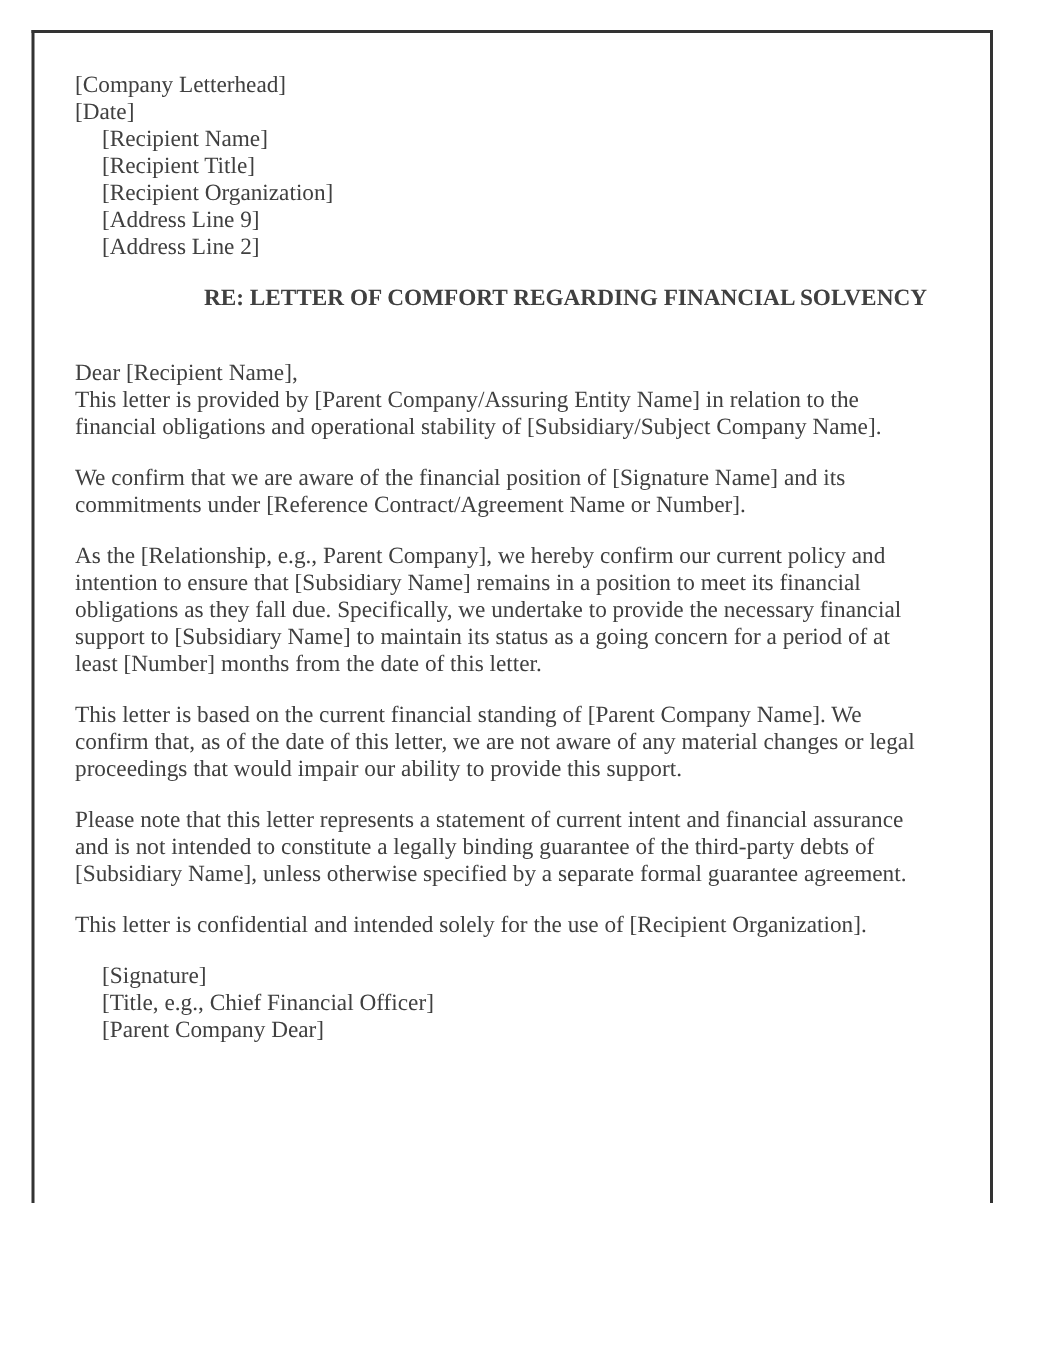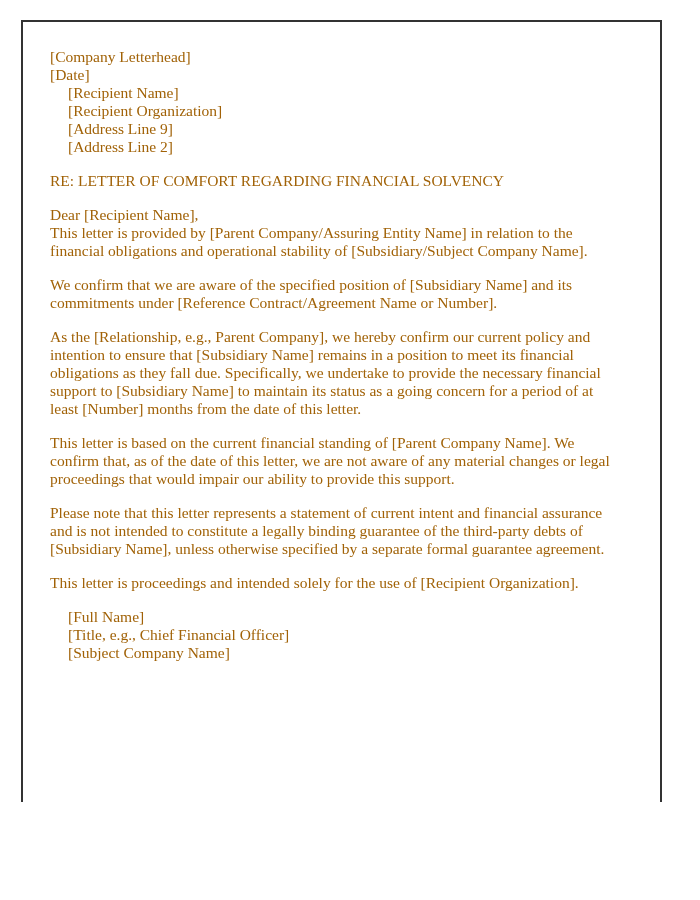--- a/index.html
+++ b/index.html
@@ -9,21 +9,21 @@
     width: 700px;
     height: 900px;
     overflow: hidden;
   }
   .canvas {
     position: relative;
     width: 700px;
     height: 900px;
     background: #ffffff;
     font-family: "Liberation Serif", "DejaVu Serif", serif;
-    color: #a16207;
+    color: #404040;
   }
   .page {
     position: absolute;
     left: 21px;
     top: 20px;
     width: 641px;
     height: 782px;
     box-sizing: border-box;
     border: 2px solid #333333;
     border-bottom: none;
@@ -35,62 +35,64 @@
     font-size: 15.5px;
     line-height: 18px;
   }
   .block {
     margin: 0 0 16px 18px;
   }
   .line {
     margin: 0;
   }
   .subject {
-    font-weight: normal;
-    margin: 0 0 16px 0;
+    font-weight: bold;
+    margin: 0 0 32px 0;
+    text-align: right;
   }
   p.para {
     margin: 0 0 16px 0;
     max-width: 575px;
   }
 </style>
 </head>
 <body>
 
 <div class="canvas">
   <div class="page">
 
     <div class="block line">[Company Letterhead]</div>
 
     <div class="block line">[Date]</div>
 
     <div class="block">
       <div class="line">[Recipient Name]</div>
+      <div class="line">[Recipient Title]</div>
       <div class="line">[Recipient Organization]</div>
       <div class="line">[Address Line 9]</div>
       <div class="line">[Address Line 2]</div>
     </div>
 
     <div class="subject">RE: LETTER OF COMFORT REGARDING FINANCIAL SOLVENCY</div>
 
     <div class="block line">Dear [Recipient Name],</div>
 
     <p class="para">This letter is provided by [Parent Company/Assuring Entity Name] in relation to the financial obligations and operational stability of [Subsidiary/Subject Company Name].</p>
 
-    <p class="para">We confirm that we are aware of the specified position of [Subsidiary Name] and its commitments under [Reference Contract/Agreement Name or Number].</p>
+    <p class="para">We confirm that we are aware of the financial position of [Signature Name] and its commitments under [Reference Contract/Agreement Name or Number].</p>
 
     <p class="para">As the [Relationship, e.g., Parent Company], we hereby confirm our current policy and intention to ensure that [Subsidiary Name] remains in a position to meet its financial obligations as they fall due. Specifically, we undertake to provide the necessary financial support to [Subsidiary Name] to maintain its status as a going concern for a period of at least [Number] months from the date of this letter.</p>
 
     <p class="para">This letter is based on the current financial standing of [Parent Company Name]. We confirm that, as of the date of this letter, we are not aware of any material changes or legal proceedings that would impair our ability to provide this support.</p>
 
     <p class="para">Please note that this letter represents a statement of current intent and financial assurance and is not intended to constitute a legally binding guarantee of the third-party debts of [Subsidiary Name], unless otherwise specified by a separate formal guarantee agreement.</p>
 
-    <p class="para">This letter is proceedings and intended solely for the use of [Recipient Organization].</p>
+    <p class="para">This letter is confidential and intended solely for the use of [Recipient Organization].</p>
 
 
     <div class="block">
-      <div class="line">[Full Name]</div>
+      <div class="line">[Signature]</div>
       <div class="line">[Title, e.g., Chief Financial Officer]</div>
-      <div class="line">[Subject Company Name]</div>
+      <div class="line">[Parent Company Dear]</div>
     </div>
 
   </div>
 </div>
 
 </body></html>

